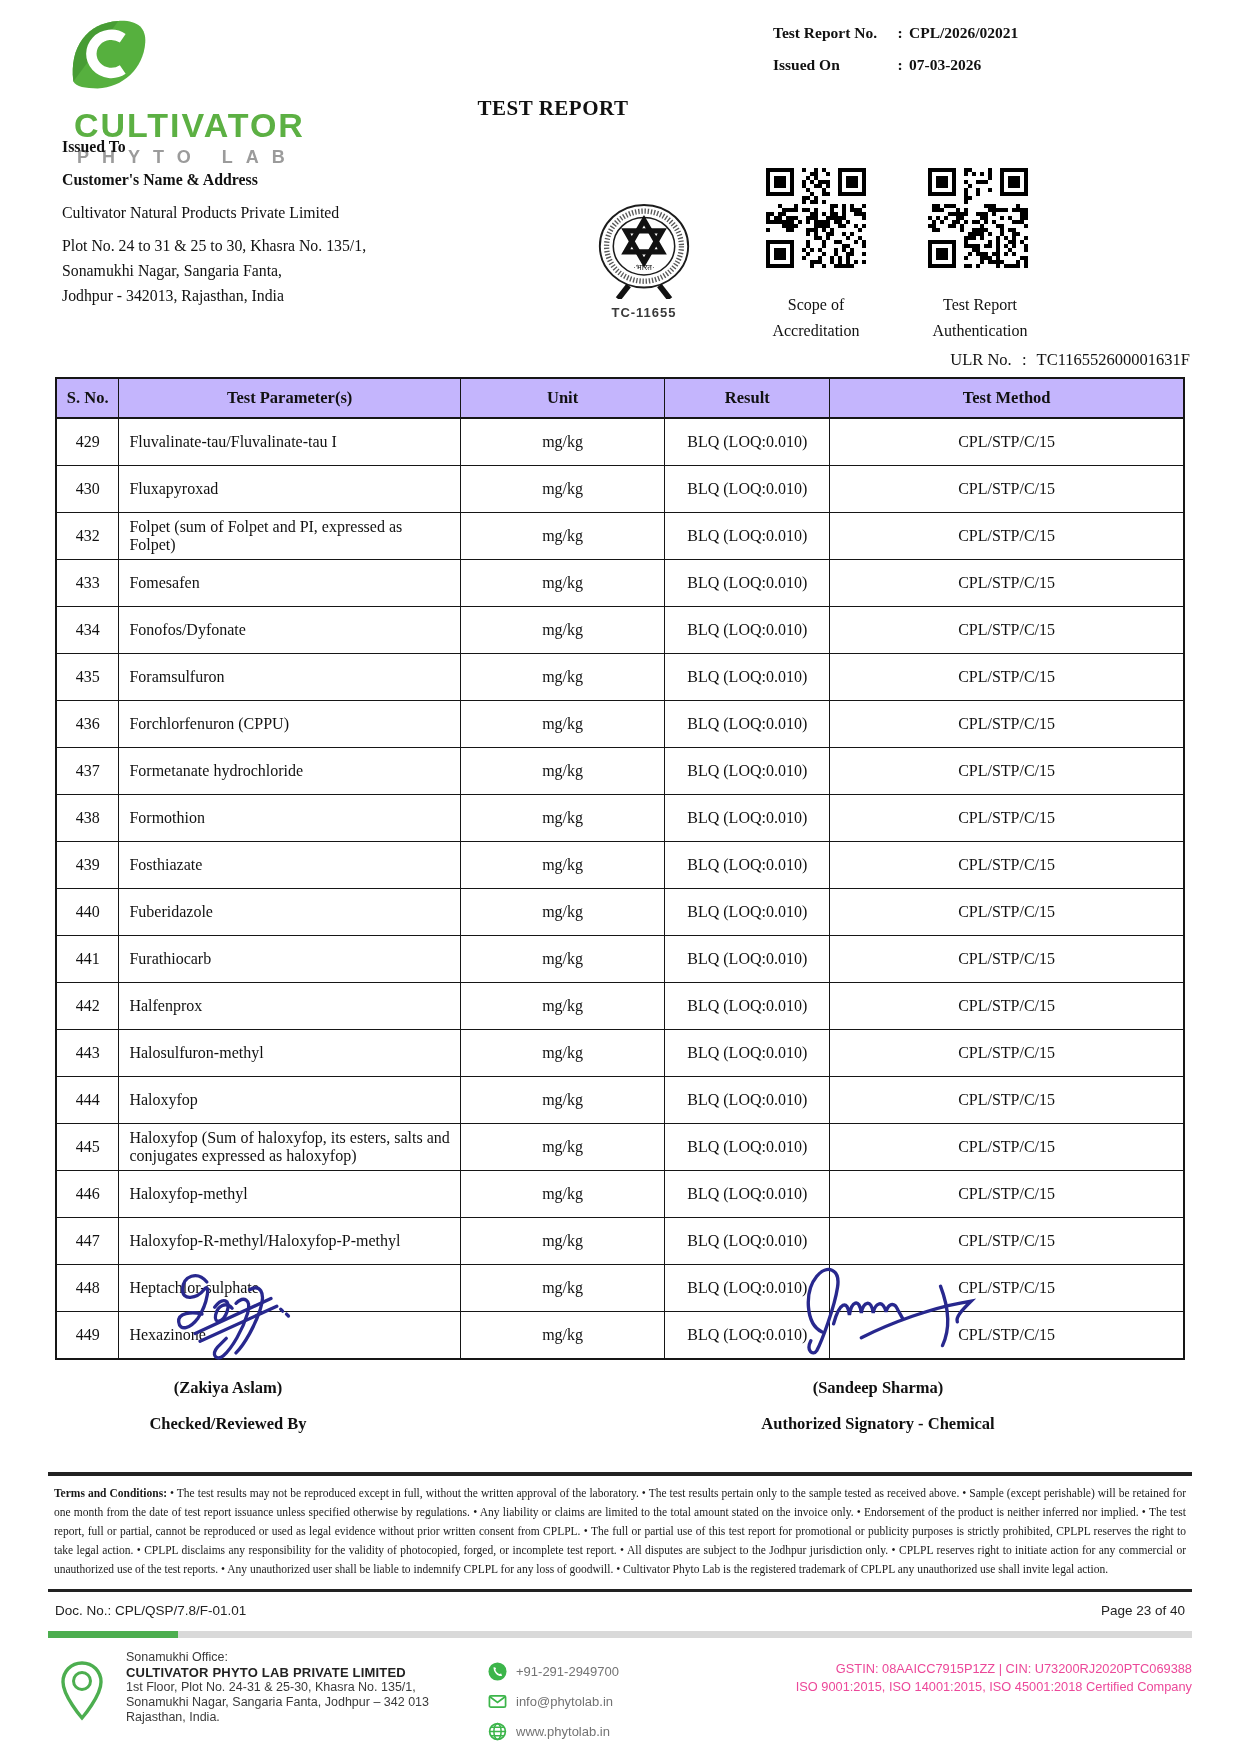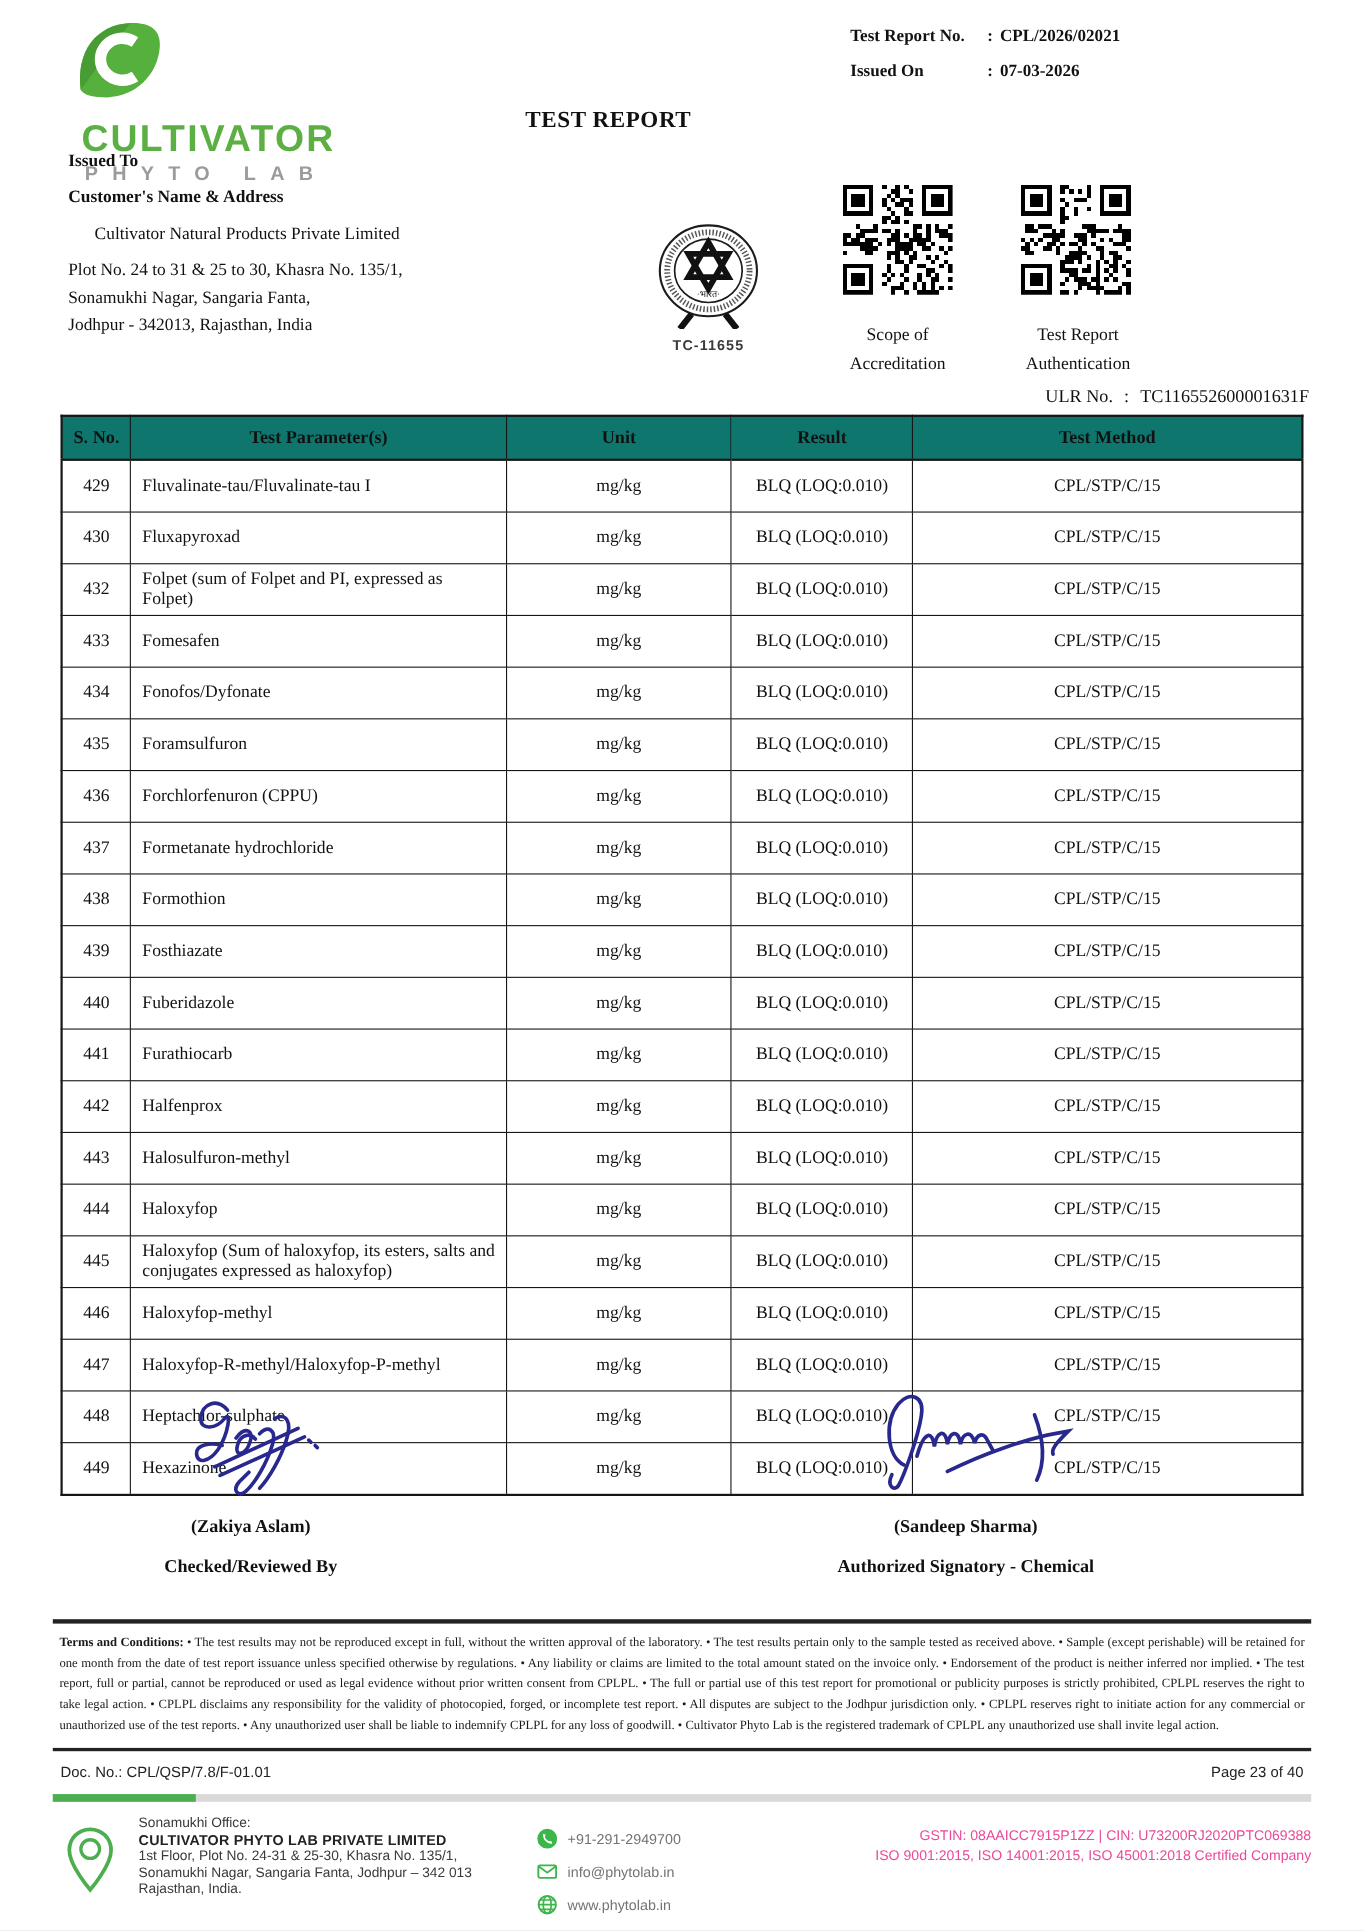--- a/index.html
+++ b/index.html
@@ -16,41 +16,41 @@
   .meta{position:absolute;left:773px;top:24px;font-size:15.5px;font-weight:bold;}
   .meta-row{display:flex;margin-bottom:14px;}
   .meta-label{width:118px;}
   .meta-colon{width:18px;text-align:center;}
   .title{position:absolute;left:0;top:96px;width:1106px;text-align:center;
          font-size:21px;font-weight:bold;letter-spacing:.5px;}
 
   
   .issued{position:absolute;left:62px;top:134px;font-size:15.8px;line-height:25px;}
   .issued .b{font-weight:bold;display:block;margin-bottom:8px;}
-  .issued .n{display:block;margin-bottom:8px;margin-left:24px;}
+  .issued .n{display:block;margin-bottom:8px;}
   .issued .a{display:block;}
 
   
   .nabl{position:absolute;left:583px;top:203px;width:122px;text-align:center;}
   .nabl-tc{font-family:"Liberation Sans",sans-serif;font-weight:bold;font-size:13px;color:#3a3a3a;
            letter-spacing:1px;margin-top:2px;}
   .qr{position:absolute;width:100px;height:100px;}
   .qr1{left:766px;top:168px;}
   .qr2{left:926px;top:168px;width:104px;height:100px;}
   .qr-label{position:absolute;top:292px;width:170px;text-align:center;font-size:16px;line-height:26px;}
   .qrl1{left:731px;}
   .qrl2{left:895px;}
 
   .ulr{position:absolute;top:350px;right:50px;font-size:16.5px;}
   .ulr span{margin-left:6px;}
 
   
   table.report{position:absolute;left:55px;top:377px;width:1130px;border-collapse:collapse;
                font-size:16px;border:2.5px solid #161616;}
-  table.report th{background:#0f766e;border:1.6px solid #161616;border-bottom:2.4px solid #161616;
+  table.report th{background:#c4b5fd;border:1.6px solid #161616;border-bottom:2.4px solid #161616;
                   font-weight:bold;font-size:16.5px;padding:9px 4px;}
   table.report td{border:1.6px solid #161616;padding:4px 6px;height:38px;text-align:center;}
   table.report td.param{text-align:left;padding-left:10px;padding-right:8px;}
 
   
   .sig-img{position:absolute;}
   .sigL{left:168px;top:1262px;}
   .sigR{left:792px;top:1252px;}
   .sig-name{position:absolute;top:1378px;font-weight:bold;font-size:16.5px;text-align:center;}
   .sig-role{position:absolute;top:1414px;font-weight:bold;font-size:16.5px;text-align:center;}

